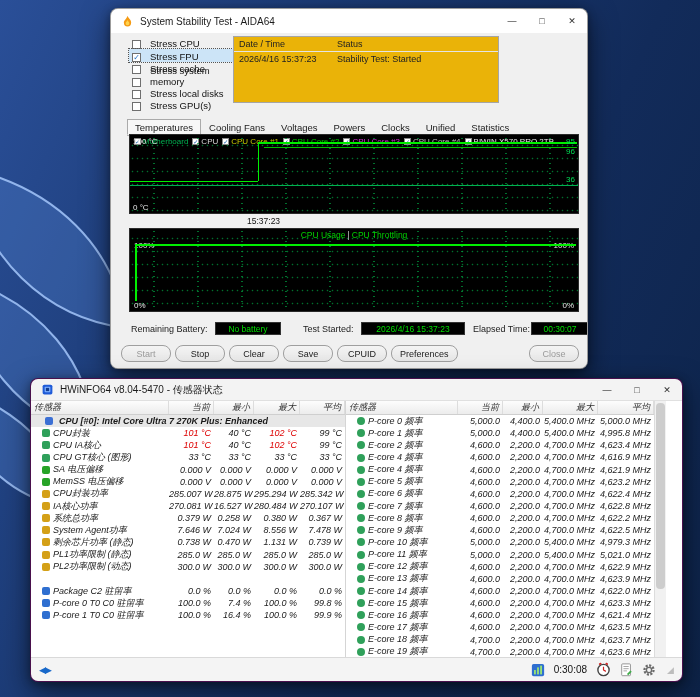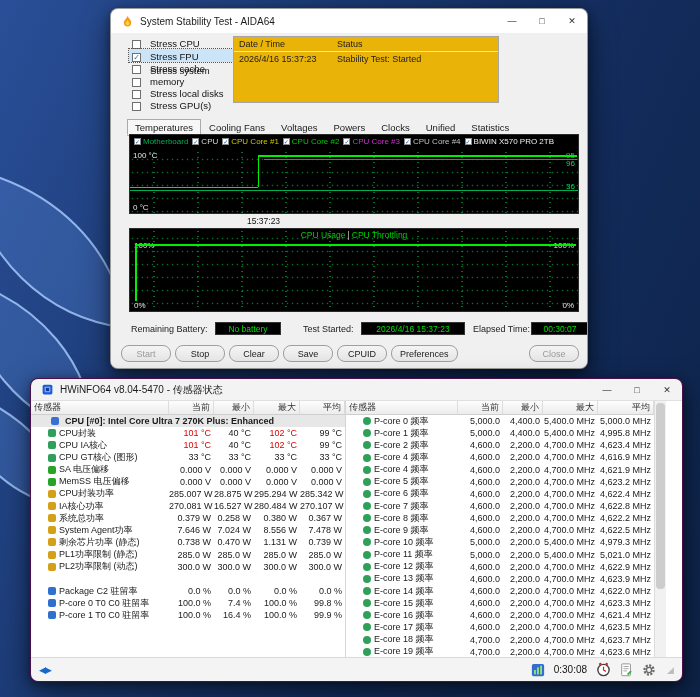--- a/index.html
+++ b/index.html
@@ -48,21 +48,21 @@
   .graph{position:absolute;left:18px;width:450px;background:#000;border:1px solid #2a2a2a;}
   .temp-graph{top:101px;height:80px;}
   .usage-graph{top:195px;height:84px;}
   .legend{height:13px;display:flex;gap:4px;padding:0 4px;font-size:8px;}
   .leg-item{display:flex;align-items:center;gap:2px;white-space:nowrap;}
   .leg-cb{width:7px;height:7px;background:#fff;border:1px solid #888;flex:none;
           font-size:6px;line-height:6px;text-align:center;color:#0a58a8;}
   .leg-item[data-checked="true"] .leg-cb::after{content:"✓";}
 
   .plot{position:absolute;left:0;right:0;bottom:0;}
-  .temp-graph .plot{top:15px;text-align:right;}
+  .temp-graph .plot{top:1px;text-align:right;}
   .usage-graph .plot{top:0;}
   .plotgrid{position:absolute;inset:0;
     background-image:
       radial-gradient(circle,rgba(0,150,60,.75) .6px,transparent 1.1px),
       radial-gradient(circle,rgba(0,150,60,.75) .6px,transparent 1.1px);
     background-size:5px 13px,44px 5px;background-position:0 3px,2px 0;}
   .gline{position:absolute;background:#00ef00;}
   .axis{position:absolute;font-size:8px;color:#e6e6e6;}
   .glabel{position:absolute;font-size:8px;color:#00dd55;}
   .u-title{position:absolute;top:1px;left:0;right:0;text-align:center;font-size:8.5px;color:#00d000;}
@@ -82,31 +82,31 @@
   .btn{height:17px;min-width:50px;padding:0 8px;font-size:9px;
        font-family:"Liberation Sans",sans-serif;
        background:linear-gradient(#f4f4f4,#e6e6e6);border:1px solid #9f9f9f;border-radius:8px;color:#222;}
   .btn[data-enabled="false"]{color:#9a9a9a;}
   .btn[data-align="right"]{margin-left:auto;}
 
   
   .hwinfo{left:30px;top:378px;width:653px;height:304px;background:#701a75;}
   .hwinfo .titlebar{height:22px;background:#f3f3f3;border-bottom:1px solid #e0e0e0;}
   .hw-main{display:grid;grid-template-columns:315px 308px 12px;height:258px;background:#fff;}
-  .pane{overflow:hidden;}
+  .pane{overflow:hidden;font-style:italic;}
   .pane-left{border-right:1px solid #d5d5d5;}
   .colhead{display:grid;height:14px;background:linear-gradient(#fdfdfd,#ececec);
            border-bottom:1px solid #cfcfcf;font-size:9px;color:#333;align-items:center;}
   .pane-left .colhead,.pane-left .hw-row{grid-template-columns:138px 45px 40px 46px 1fr;}
   .pane-right .colhead,.pane-right .hw-row{grid-template-columns:112px 45px 40px 55px 1fr;}
   .colhead span{border-right:1px solid #ddd;height:100%;display:flex;align-items:center;padding:0 3px;}
   .colhead .num{justify-content:flex-end;}
   .hw-row{display:grid;height:12.15px;align-items:center;font-size:9px;color:#1a1a1a;}
   .hw-row .v{text-align:right;padding-right:3px;white-space:nowrap;overflow:hidden;}
-  .hw-row .name{display:flex;align-items:center;gap:3px;padding-left:17px;
+  .hw-row .name{display:flex;align-items:center;gap:3px;padding-left:11px;
                 white-space:nowrap;overflow:hidden;}
   .ric{width:8px;height:8px;border-radius:2px;flex:none;background:#999;}
   .hw-row[data-rowtype="temp"] .ric{background:#2fa05a;}
   .hw-row[data-rowtype="volt"] .ric{background:#27a327;}
   .hw-row[data-rowtype="amp"]  .ric{background:#b08f20;}
   .hw-row[data-rowtype="power"] .ric{background:#d4a017;}
   .hw-row[data-rowtype="pct"]  .ric{background:#2f6fd0;}
   .hw-row[data-rowtype="freq"] .ric{background:#2fa05a;border-radius:50%;}
   .hw-row[data-rowtype="section"]{display:flex;background:#e7e7e7;font-weight:bold;}
   .hw-row[data-rowtype="section"] .ric{background:#3b6fd4;margin-left:3px;margin-right:3px;}

